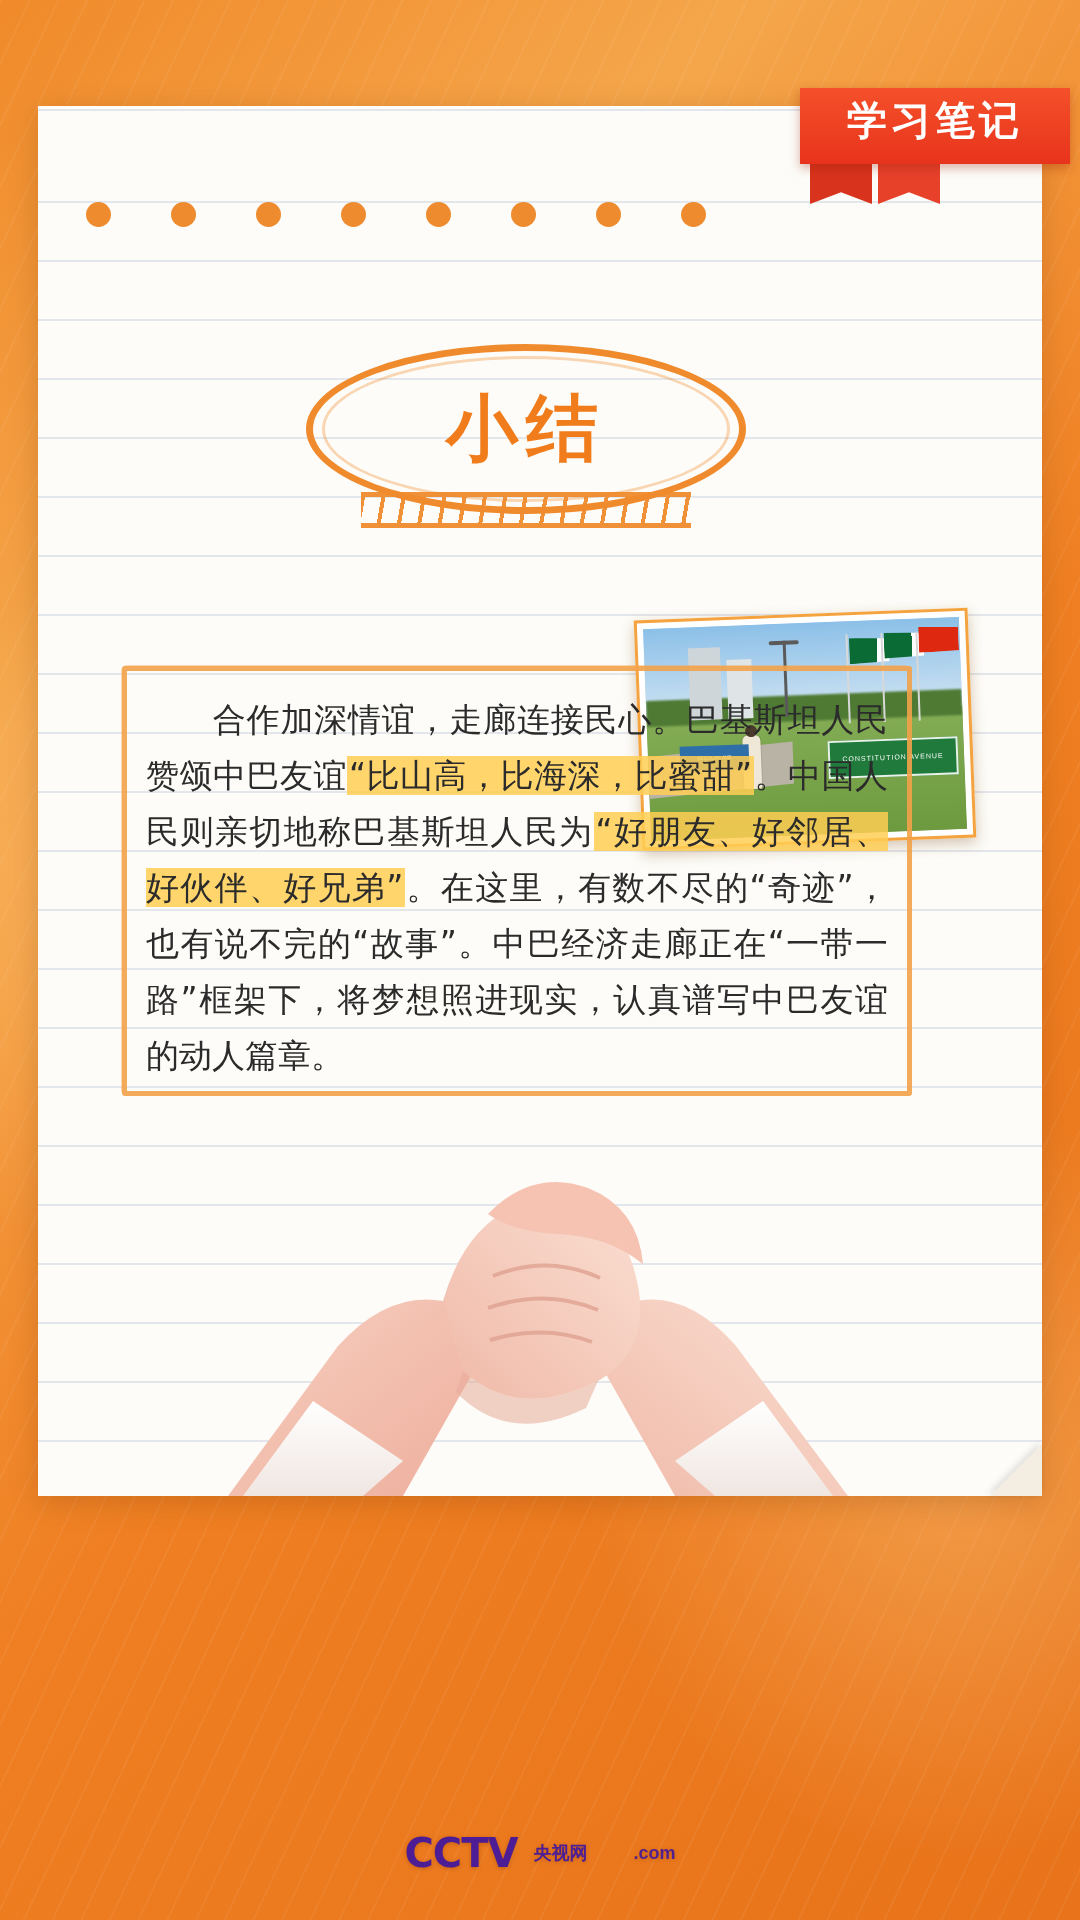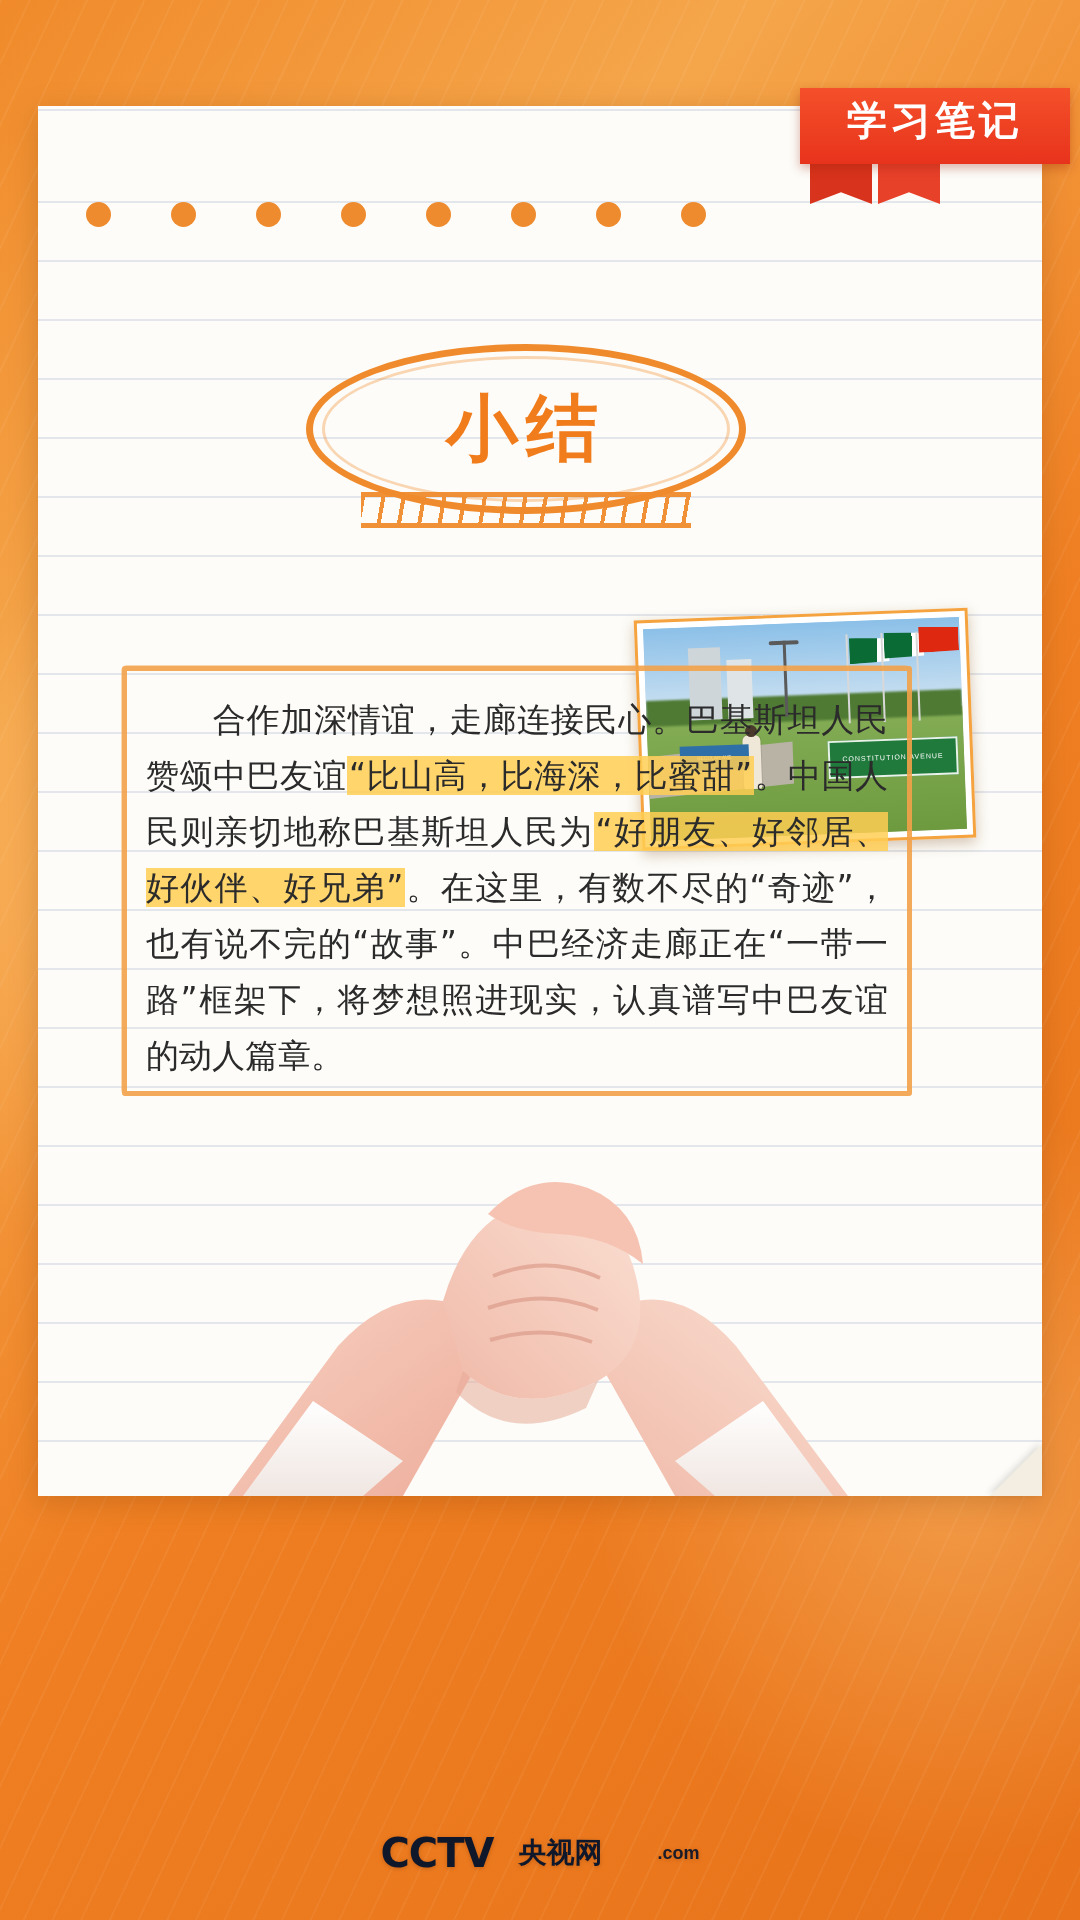--- a/index.html
+++ b/index.html
@@ -288,33 +288,33 @@
     bottom: 44px;
     width: 100%;
     display: flex;
     align-items: center;
     justify-content: center;
     gap: 58px;
   }
   .cctv-logo {
     display: flex;
     align-items: center;
-    gap: 25px;
-    color: #0f172a;
+    gap: 16px;
+    color: #4c1d95;
     filter: drop-shadow(0 1px 2px rgba(120,50,0,0.35));
     justify-content: center;
   }
   .cctv-mark {
     font-size: 40px;
     font-weight: bold;
     letter-spacing: -1px;
     font-family: "DejaVu Sans", sans-serif;
   }
   .cctv-cn {
-    font-size: 28px;
+    font-size: 18px;
     font-weight: bold;
     line-height: 1.1;
     font-family: "DejaVu Sans", sans-serif;
   }
   .cctv-com {
     font-size: 18px;
     font-weight: bold;
     opacity: .95;
     margin-left: 30px;
   }

